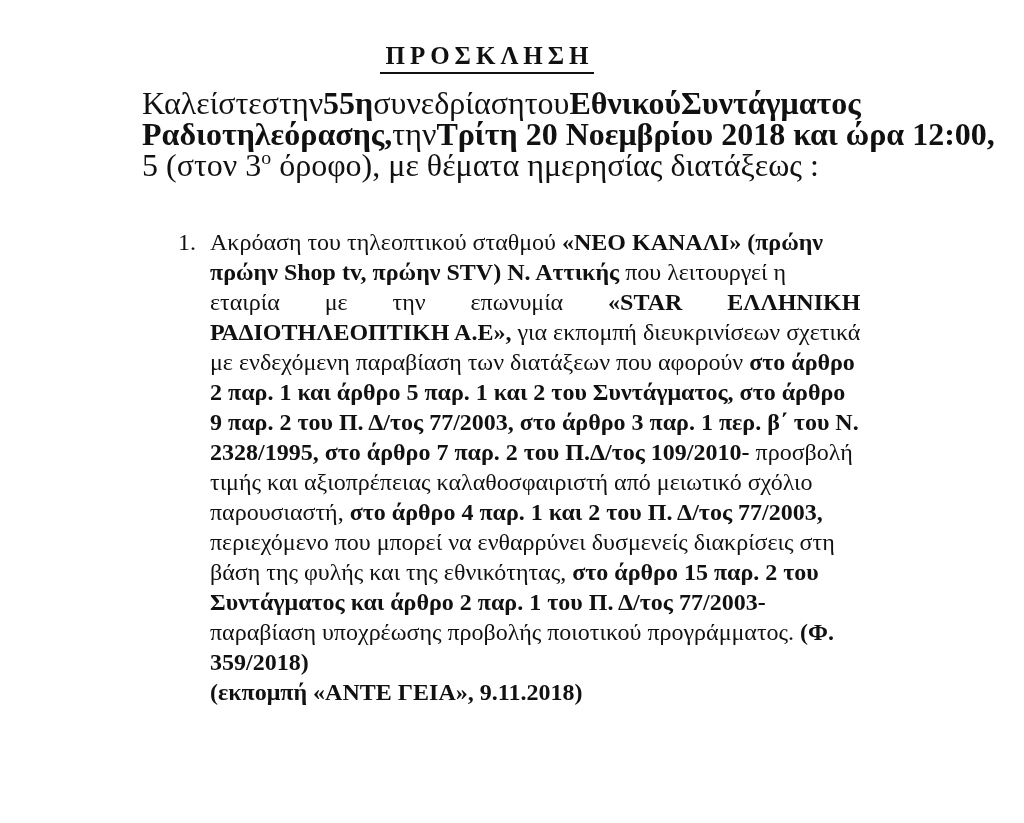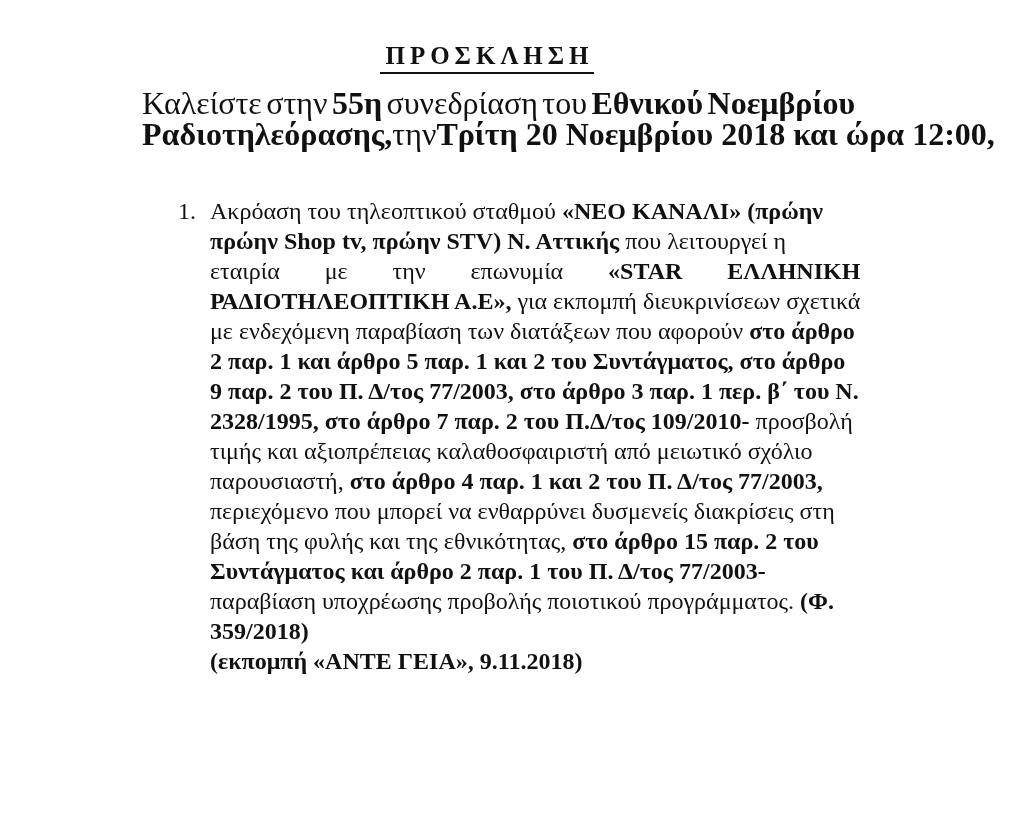--- a/index.html
+++ b/index.html
@@ -112,30 +112,31 @@
 
   <div class="intro">
 
     <span class="ln just">
       <span class="r">Καλείστε</span>
       <span class="r">στην</span>
       <span class="b">55η</span>
       <span class="r">συνεδρίαση</span>
       <span class="r">του</span>
       <span class="b">Εθνικού</span>
-      <span class="b">Νοεμβρίου</span>
+      <span class="b">Συντάγματος</span>
     </span>
 
     <span class="ln just">
       <span class="b">Ραδιοτηλεόρασης,</span>
       <span class="r">την</span>
       <span class="b">Τρίτη 20 Νοεμβρίου 2018 και ώρα 12:00,</span>
     </span>
 
 
+    <span class="ln"><span class="r">5 (στον 3</span><sup>ο</sup><span class="r"> όροφο), με θέματα ημερησίας διατάξεως :</span></span>
 
   </div>
 
   <div class="agenda">
     <div class="agenda-item">
 
       <div class="agenda-marker">1.</div>
 
       <div class="agenda-body">
 

